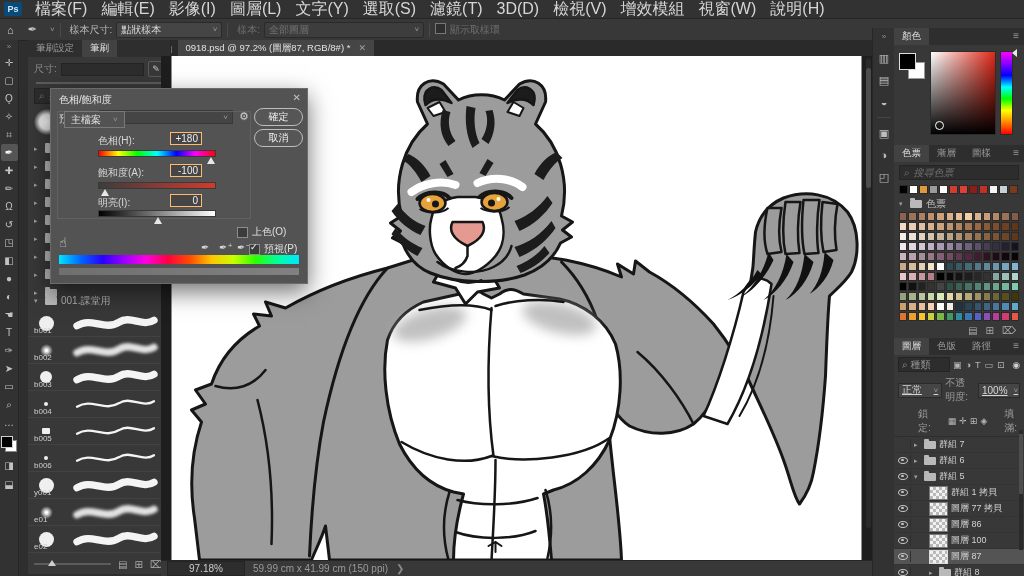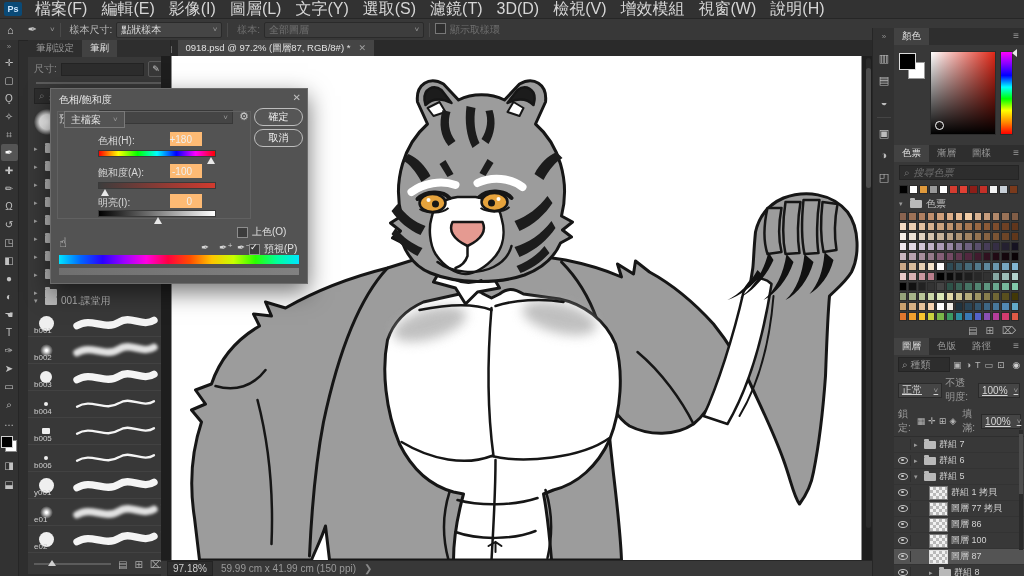--- a/index.html
+++ b/index.html
@@ -73,38 +73,38 @@
   #brush-bottom .bslider{flex:1;height:2px;background:#5c5c5c;position:relative;}
   #brush-bottom .bslider i{position:absolute;left:18%;top:-3px;width:0;height:0;border-left:4px solid transparent;border-right:4px solid transparent;border-bottom:6px solid #cfcfcf;}
   .mini-ico{color:#ababab;font-size:10px;}
   
   #canvas{left:161px;top:56px;width:711px;height:504px;background:#1e1e1e;overflow:hidden;}
   #artwork{position:absolute;left:0;top:0;}
   #vscroll{position:absolute;right:1px;top:2px;width:5px;height:470px;background:#2a2a2a;border-radius:3px;}
   #vscroll i{position:absolute;left:0;top:10px;width:5px;height:120px;background:#4d4d4d;border-radius:3px;}
   
   #statusbar{left:161px;top:560px;width:711px;height:16px;background:#383838;display:flex;align-items:center;gap:8px;padding-left:6px;box-sizing:border-box;border-top:1px solid #262626;}
-  #status-zoom{background:#2d2d2d;border:1px solid #242424;padding:1px 5px;color:#cdcdcd;}
+  #status-zoom{background:#2d2d2d;border:1px solid #242424;padding:1px 21px;color:#cdcdcd;}
   #status-info{color:#9a9a9a;}
   #status-arrow{color:#8a8a8a;}
   
   #dialog{left:50px;top:88px;width:256px;height:194px;background:#535353;border:1px solid #6b6b6b;
           box-shadow:0 8px 22px rgba(0,0,0,.55);z-index:50;color:#e2e2e2;}
   #dlg-title{position:absolute;left:8px;top:4px;font-size:10px;color:#e8e8e8;}
   #dlg-close{position:absolute;right:6px;top:3px;color:#c0c0c0;font-size:10px;}
   .dlg-label{position:absolute;color:#d8d8d8;}
   #dlg-preset{position:absolute;left:48px;top:21px;width:134px;height:14px;background:#454545;border:1px solid #383838;
               display:flex;align-items:center;justify-content:space-between;padding:0 4px;box-sizing:border-box;}
   #dlg-gear{position:absolute;left:188px;top:21px;color:#cfcfcf;font-size:11px;}
   .dlg-btn{position:absolute;left:203px;width:47px;height:16px;border:1px solid #bdbdbd;border-radius:9px;
            display:flex;align-items:center;justify-content:center;color:#efefef;font-size:10px;background:#565656;}
   #dlg-group{position:absolute;left:6px;top:22px;width:192px;height:106px;border:1px solid #616161;}
   #dlg-channel{position:absolute;left:6px;top:-1px;height:15px;background:#535353;border:1px solid #7a7a7a;
                display:flex;align-items:center;gap:6px;padding:0 6px;}
-  .dlg-val{position:absolute;width:32px;height:13px;background:#454545;border:7px solid #fdba74;color:#eee;
+  .dlg-val{position:absolute;width:32px;height:13px;background:#454545;border:1px solid #fdba74;color:#eee;
            display:flex;align-items:center;justify-content:flex-end;padding-right:3px;box-sizing:border-box;}
   .slider{position:absolute;left:40px;width:118px;height:7px;border:1px solid #3a3a3a;box-sizing:border-box;}
   .slider .th{position:absolute;top:6px;width:0;height:0;border-left:4px solid transparent;border-right:4px solid transparent;border-bottom:7px solid #e8e8e8;}
   #sl-hue{background:linear-gradient(to right,#f00,#ff0,#0f0,#0ff,#00f,#f0f,#f00);}
   #sl-sat{background:linear-gradient(to right,#3c3c3c,#d23a2e);}
   #sl-light{background:linear-gradient(to right,#000,#fff);}
   #dlg-hand{position:absolute;left:8px;top:146px;font-size:13px;color:#dcdcdc;}
   .dropper{color:#d5d5d5;font-size:10px;position:absolute;top:153px;}
   .dlg-check{position:absolute;display:flex;align-items:center;gap:4px;color:#e0e0e0;}
   .dlg-check .cbox{background:#3c3c3c;border-color:#8d8d8d;position:relative;}
@@ -137,21 +137,21 @@
   #sw-folder{display:flex;align-items:center;gap:4px;height:15px;padding-left:5px;color:#c0c0c0;}
   #sw-grid{padding:1px 5px;line-height:0;}
   #sw-grid .row{display:flex;gap:1px;margin-bottom:1px;}
   #sw-bottom,#ly-bottom{display:flex;justify-content:flex-end;gap:8px;padding:2px 8px;align-items:center;}
   
   #ly-filter{display:flex;align-items:center;gap:3px;padding:2px 4px;}
   #ly-kind{display:flex;align-items:center;gap:3px;background:#2d2d2d;border:1px solid #242424;height:13px;padding:0 3px;color:#9a9a9a;flex:0 0 44px;}
   .fico{color:#b5b5b5;font-size:9px;}
   #ly-blend{display:flex;align-items:center;gap:3px;padding:2px 4px;}
   .mini-select{background:#454545;border:1px solid #2a2a2a;height:13px;display:flex;align-items:center;justify-content:space-between;padding:0 3px;color:#d5d5d5;text-decoration:underline;}
-  #ly-lock{display:flex;align-items:center;gap:6px;padding:1px 4px;color:#9a9a9a;}
+  #ly-lock{display:flex;align-items:center;gap:17px;padding:1px 4px;color:#9a9a9a;margin-left:20px;}
   #layer-list{height:148px;overflow:hidden;border-top:1px solid #2e2e2e;}
   .lrow{display:flex;align-items:center;height:15px;gap:3px;padding-left:2px;border-bottom:1px solid #333;}
   .lrow.sel{background:#545454;}
   .eye{width:14px;height:11px;border-right:1px solid #2e2e2e;display:flex;align-items:center;justify-content:center;}
   .eye i{width:8px;height:5px;border:1px solid #c5c5c5;border-radius:50%;position:relative;display:block;}
   .eye i:after{content:"";position:absolute;left:2px;top:0.5px;width:2.5px;height:2.5px;background:#c5c5c5;border-radius:50%;}
   .lthumb{width:17px;height:12px;border:1px solid #777;
           background-image:repeating-conic-gradient(#b9b9b9 0% 25%,#f1f1f1 0% 50%);background-size:6px 6px;}
   .lrow.sel .lthumb{border-color:#ddd;}
   .lname{color:#d2d2d2;font-size:9px;white-space:nowrap;}

